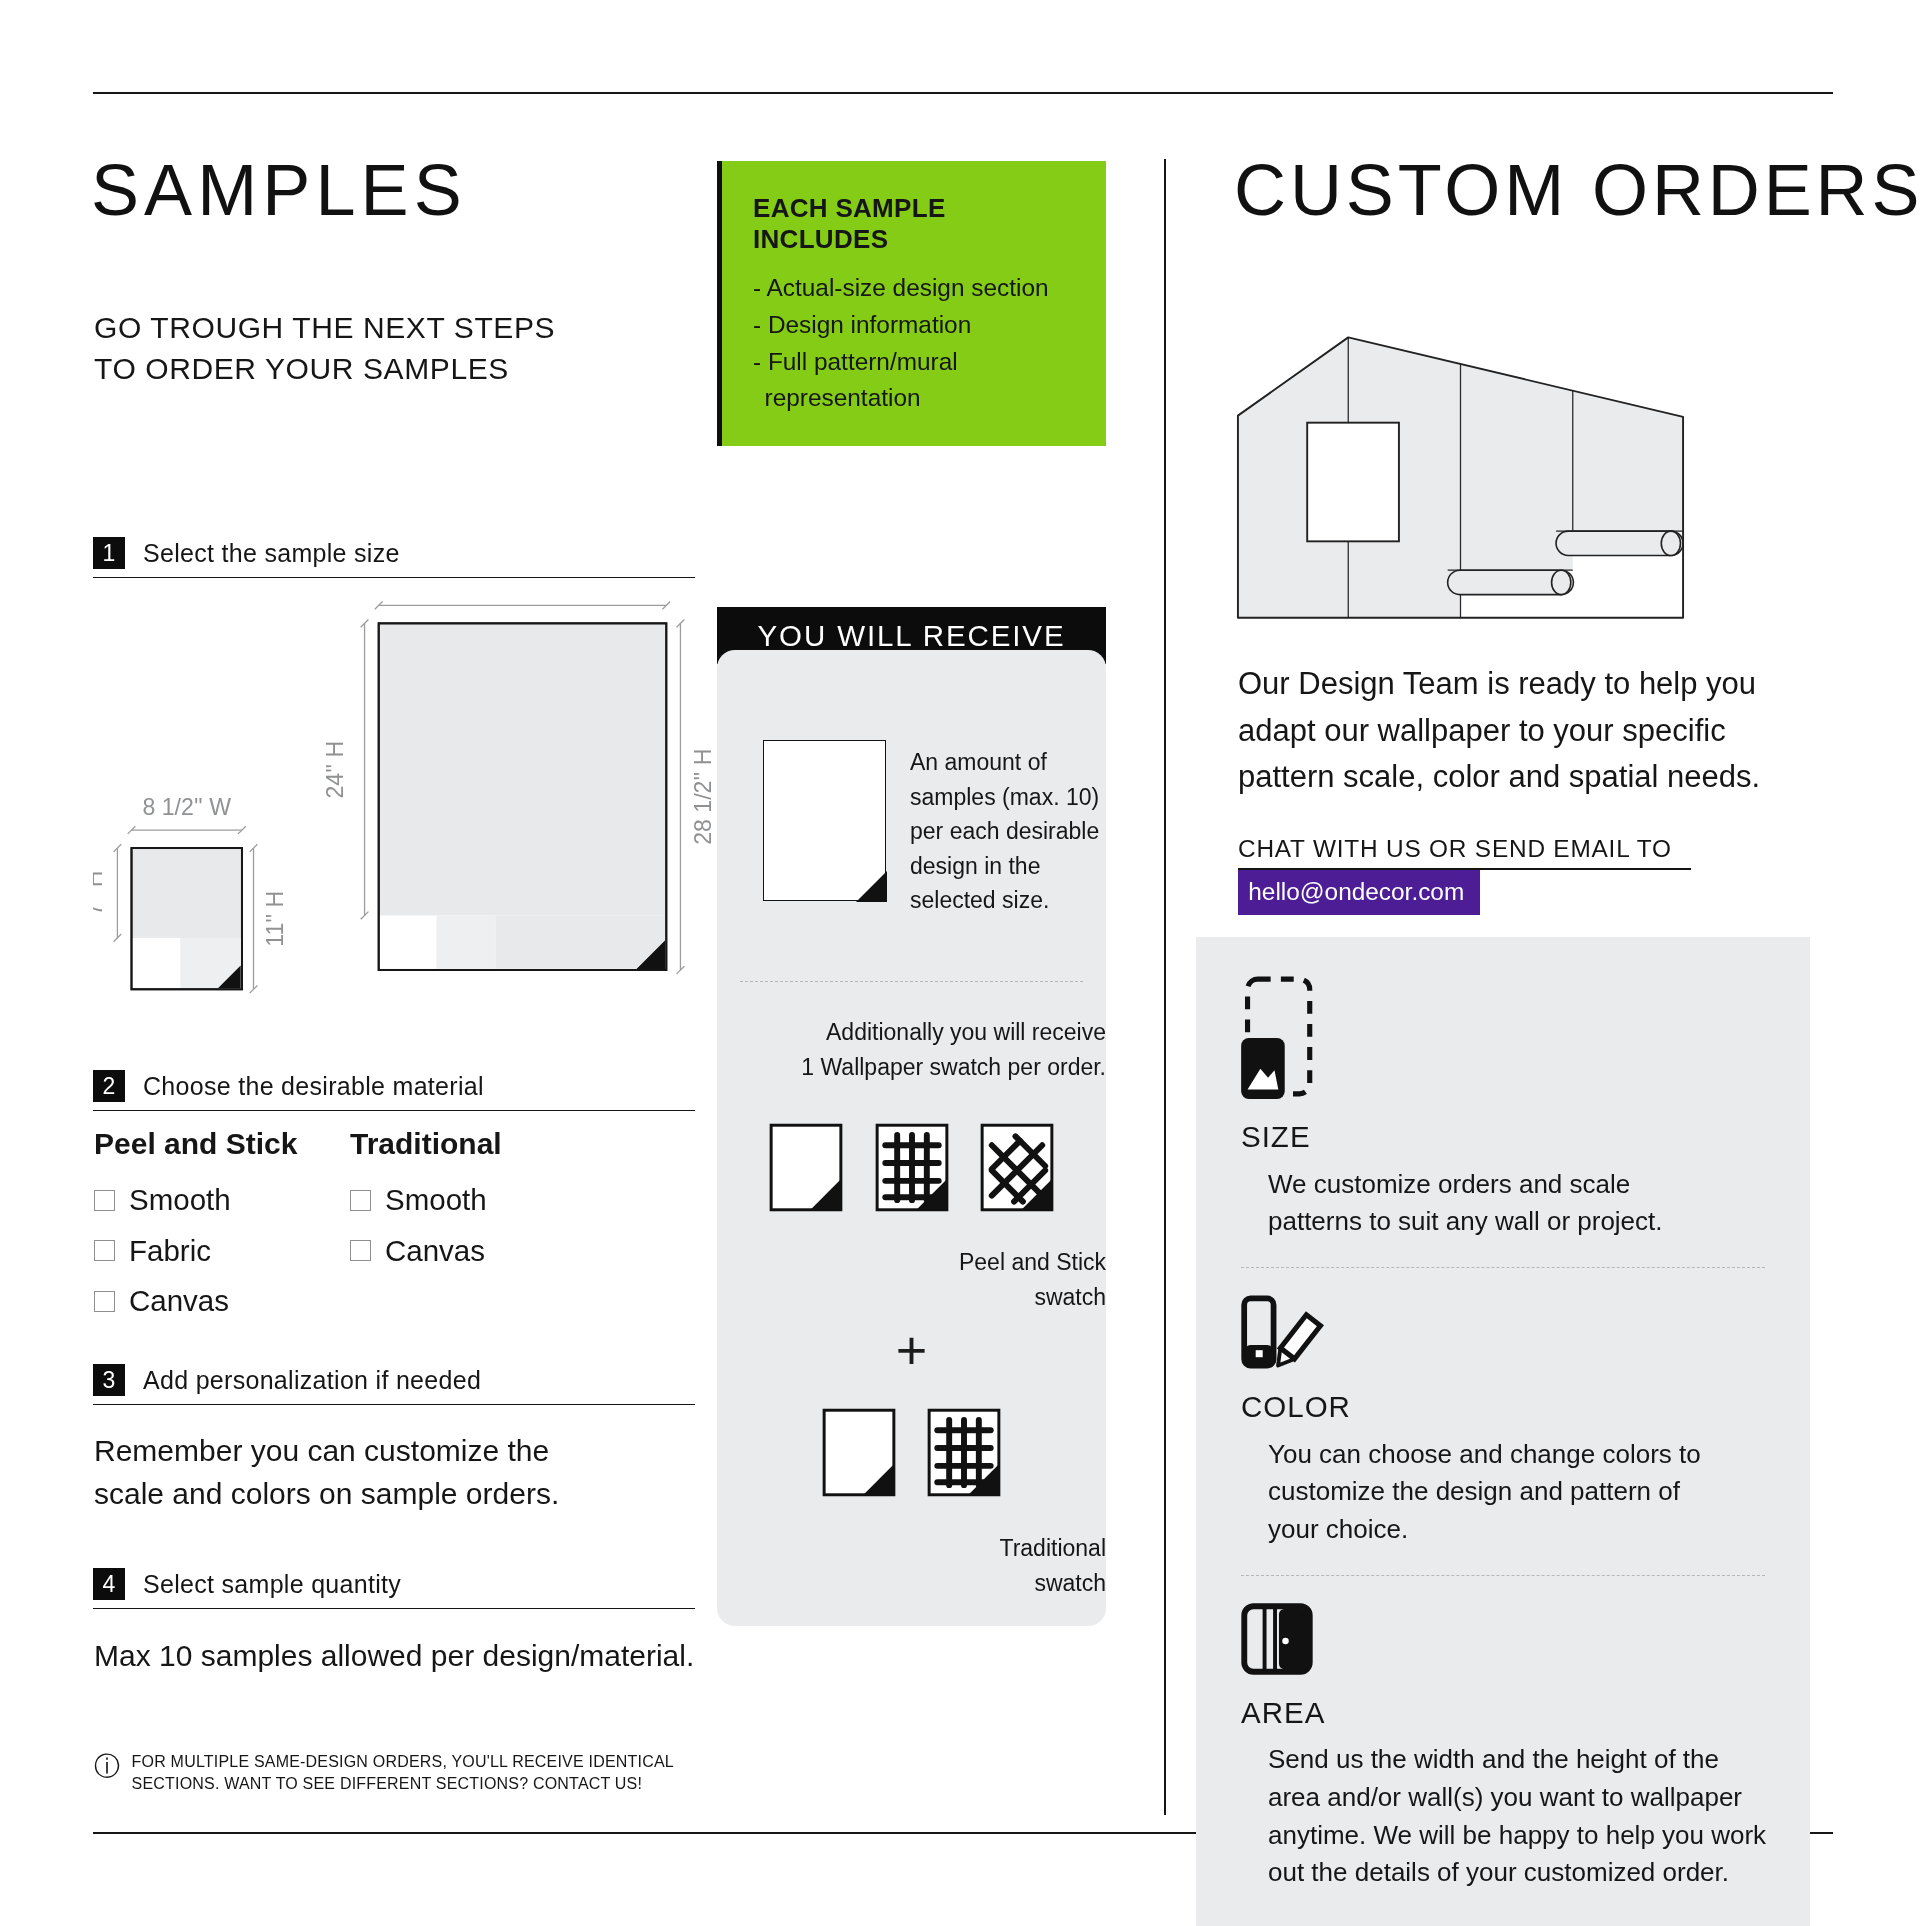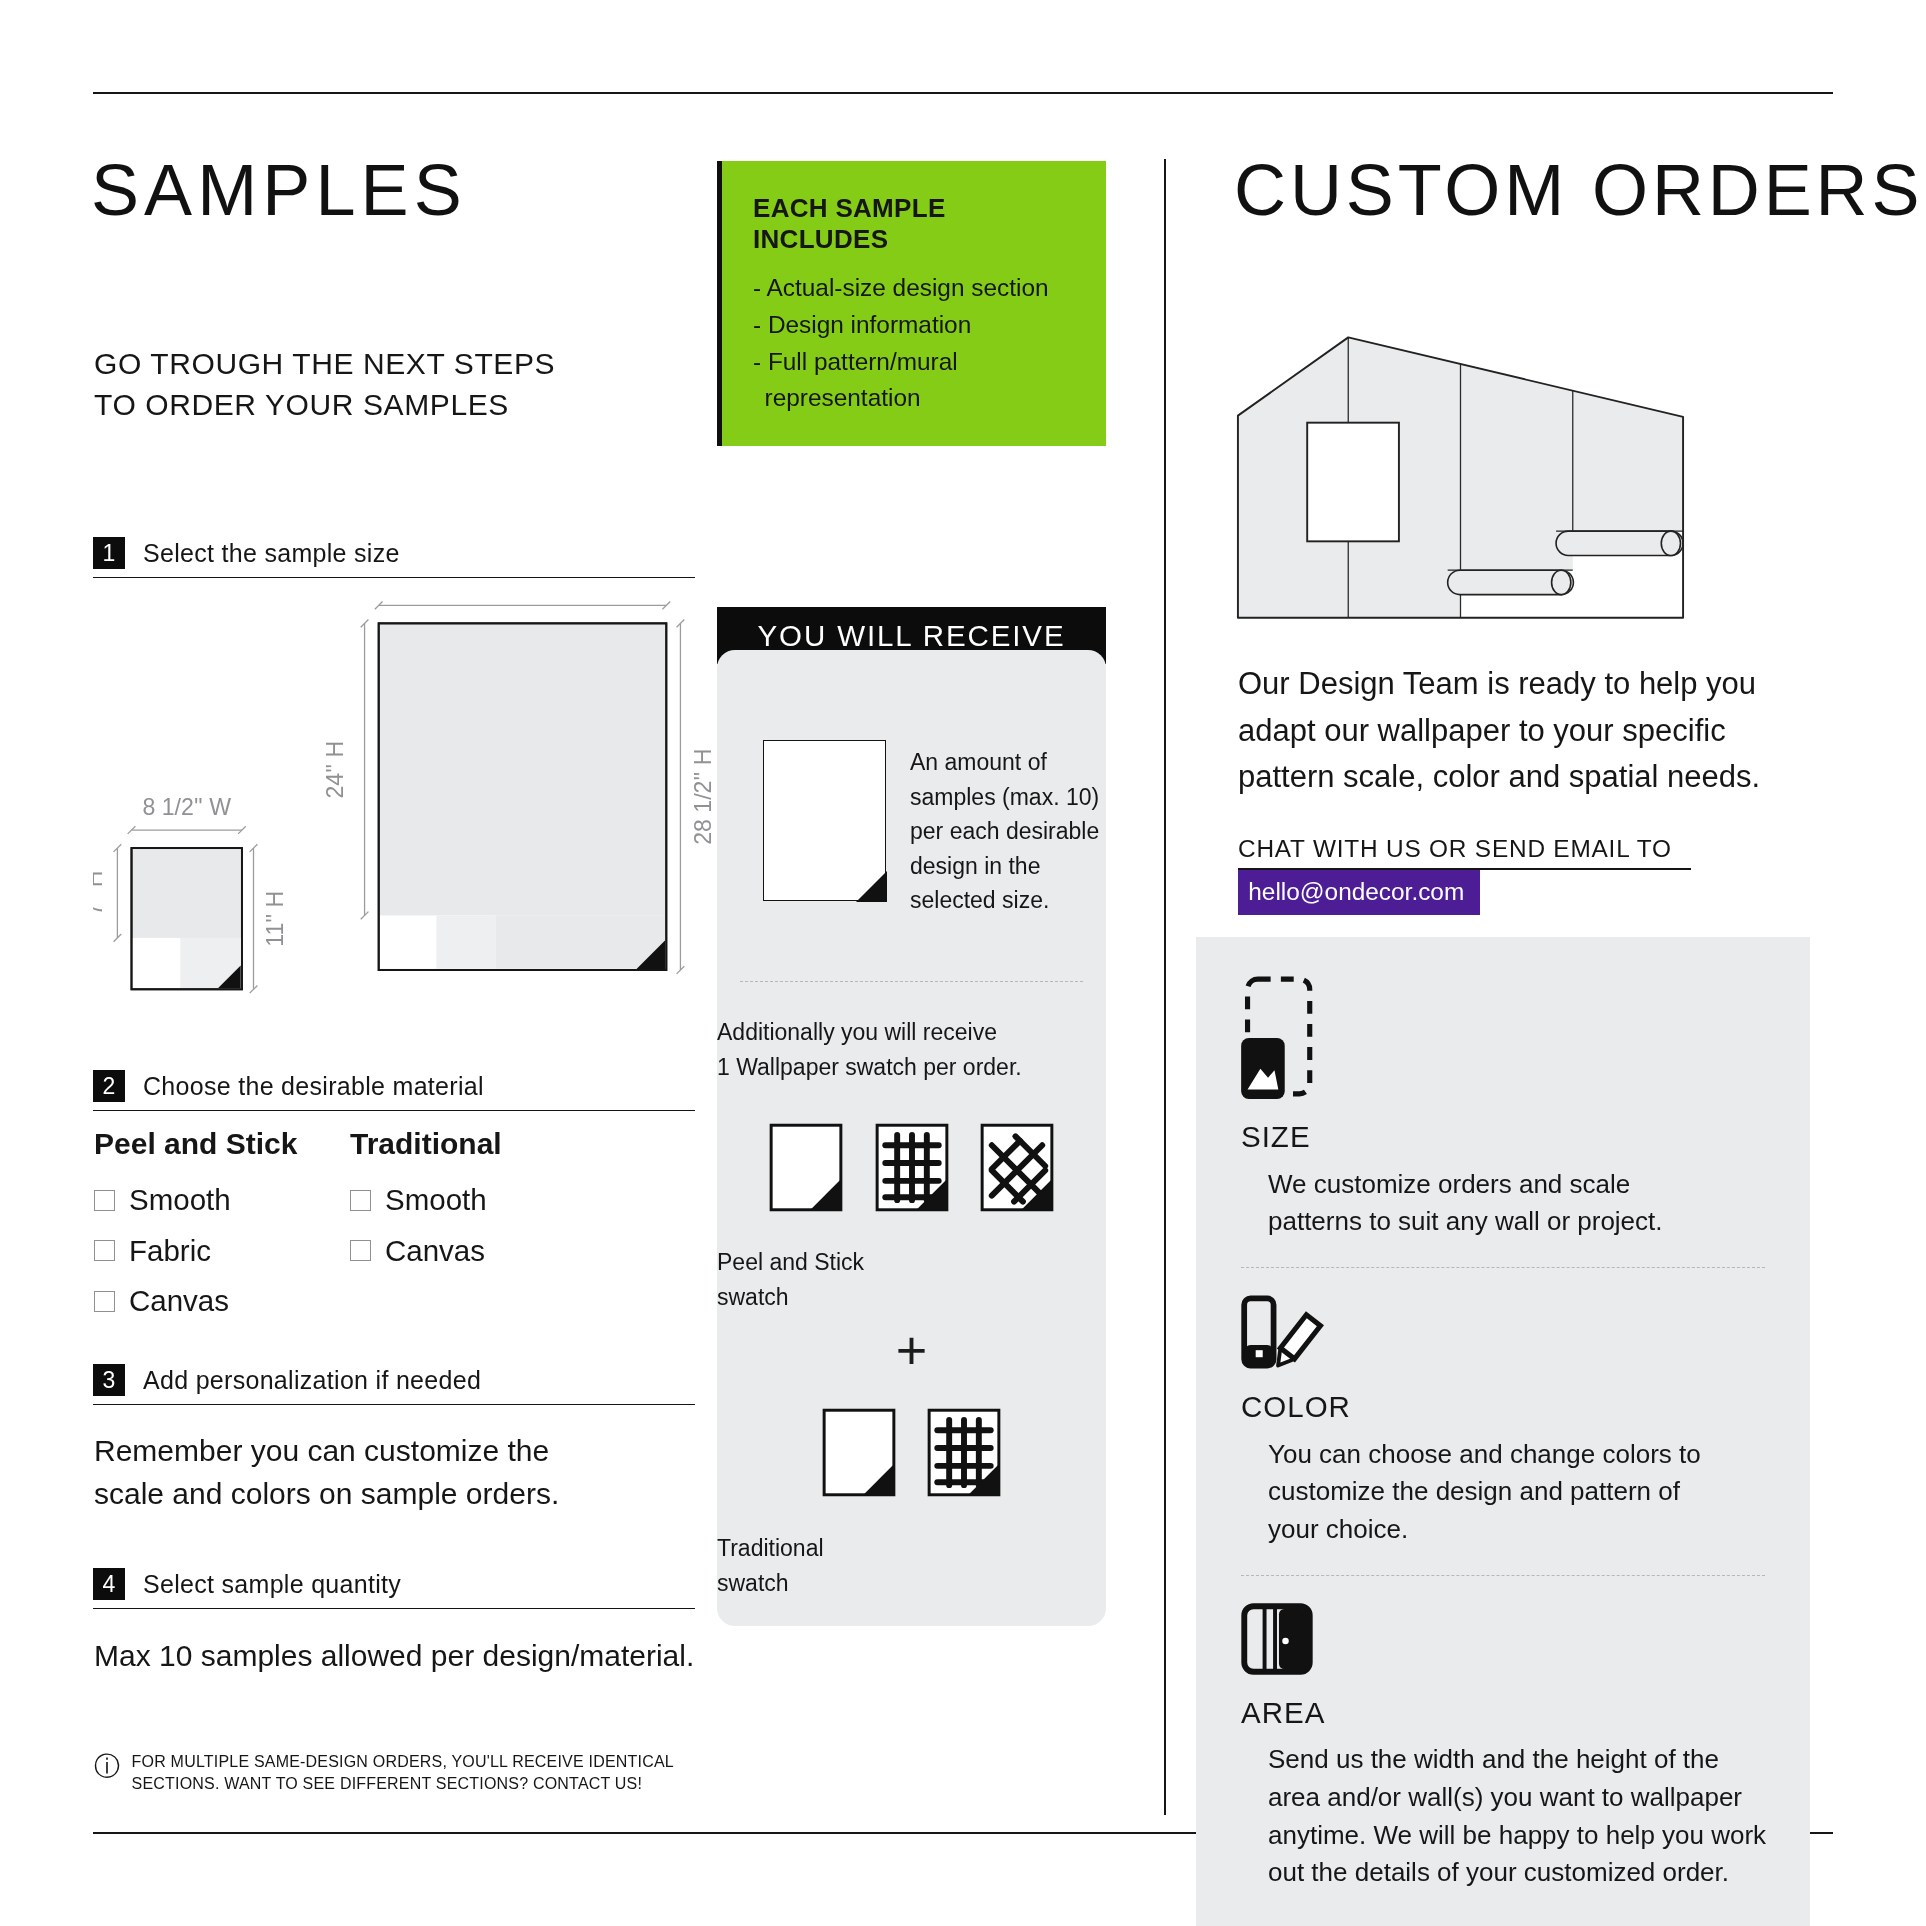--- a/index.html
+++ b/index.html
@@ -3,21 +3,21 @@
 <meta charset="utf-8">
 <style>
   html,body{margin:0;padding:0;background:#fff;}
   #page{position:relative;width:1926px;height:1926px;background:#fff;overflow:hidden;
         font-family:"Liberation Sans",sans-serif;color:#161616;}
   .rule{position:absolute;background:#161616;height:1.9px;}
   .v-divider{position:absolute;background:#161616;width:1.9px;}
 
   
   .title{position:absolute;font-size:72px;font-weight:400;letter-spacing:5.1px;color:#111;white-space:nowrap;}
-  .intro{position:absolute;font-size:30px;line-height:1.36;letter-spacing:0.6px;margin-top:36px;}
+  .intro{position:absolute;font-size:30px;line-height:1.36;letter-spacing:0.6px;}
   .includes-box{position:absolute;left:717px;top:161px;width:389px;box-sizing:border-box;
         background:#84cc16;border-left:5.8px solid #0f0f0f;padding:32px 23px 29.5px 31px;}
   .includes-box h3{margin:0 0 15.4px 0;font-size:26px;font-weight:bold;letter-spacing:0.3px;}
   .includes-box .itm{font-size:24.4px;line-height:1.5;}
   .includes-box .itm.indent{padding-left:11.6px;}
 
   .step-header{position:absolute;left:93px;width:602px;display:flex;align-items:center;gap:18px;
         border-bottom:1.9px solid #141414;padding-bottom:7.7px;}
   .badge{width:32px;height:32px;background:#0c0c0c;color:#fff;font-size:23px;
         display:flex;align-items:center;justify-content:center;flex:0 0 auto;}
@@ -38,21 +38,21 @@
   
   .banner{position:absolute;left:717px;top:583px;width:389px;height:57px;background:#0c0c0c;
         color:#fff;font-size:29.5px;letter-spacing:1.9px;display:flex;align-items:center;justify-content:center;margin-top:24px;}
   .mid-panel{position:absolute;left:717px;top:650px;width:389px;height:976px;background:#e9ebec;border-radius:18px;}
   .page-icon{position:absolute;left:46px;top:90px;width:121px;height:159px;background:#fff;border:1.9px solid #141414;}
   .fold{position:absolute;right:-1.9px;bottom:-1.9px;width:0;height:0;
         border-left:31px solid transparent;border-bottom:31px solid #111;}
   .amount-text{position:absolute;left:193px;top:95px;width:193px;font-size:23px;line-height:1.5;}
   .dash-div{border-top:1.3px dashed #b5b7b9;}
   .mid-div{position:absolute;left:23px;right:23px;top:331px;}
-  .center-txt{position:absolute;width:100%;text-align:left;font-size:23px;line-height:1.5;}
+  .center-txt{position:absolute;width:100%;text-align:right;font-size:23px;line-height:1.5;}
   .swatch-row{position:absolute;width:100%;display:flex;justify-content:center;gap:29.5px;}
   .plus{position:absolute;width:100%;text-align:center;font-size:54px;font-weight:300;color:#1c1c1c;}
 
   
   .r-intro{position:absolute;left:1238px;top:661px;width:565px;font-size:31px;line-height:1.5;}
   .chat{position:absolute;left:1238px;top:835px;font-size:24.4px;letter-spacing:0.8px;white-space:nowrap;}
   .chat-rule{position:absolute;left:1238px;top:868px;width:453px;height:1.9px;background:#141414;}
   .email-box{position:absolute;left:1238px;top:870px;background:#4c1d95;color:#fff;
         font-size:24.4px;padding:7.7px 15.4px 9.6px 10.3px;}
   .features{position:absolute;left:1196px;top:937px;width:614px;box-sizing:border-box;

